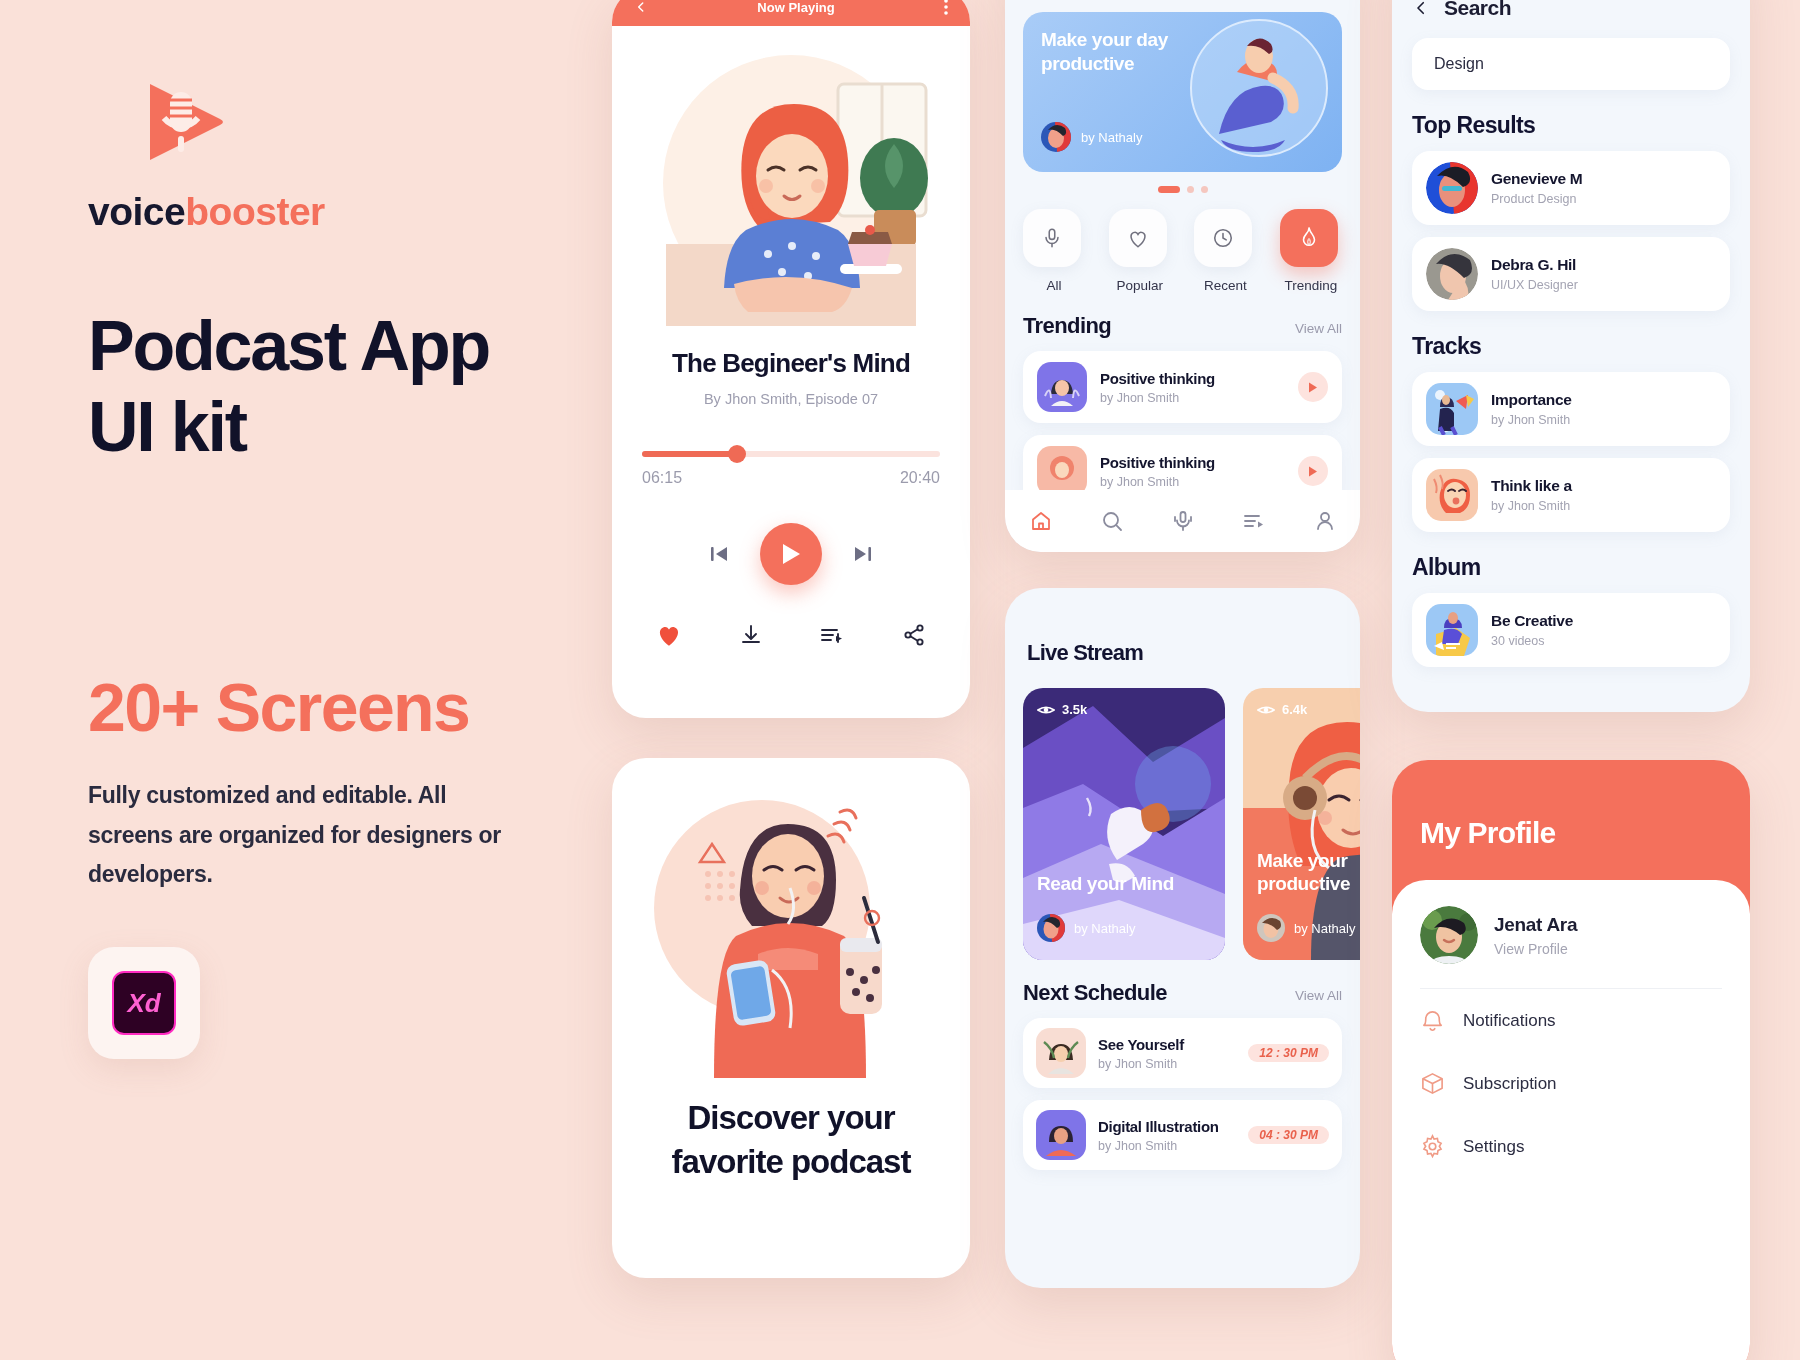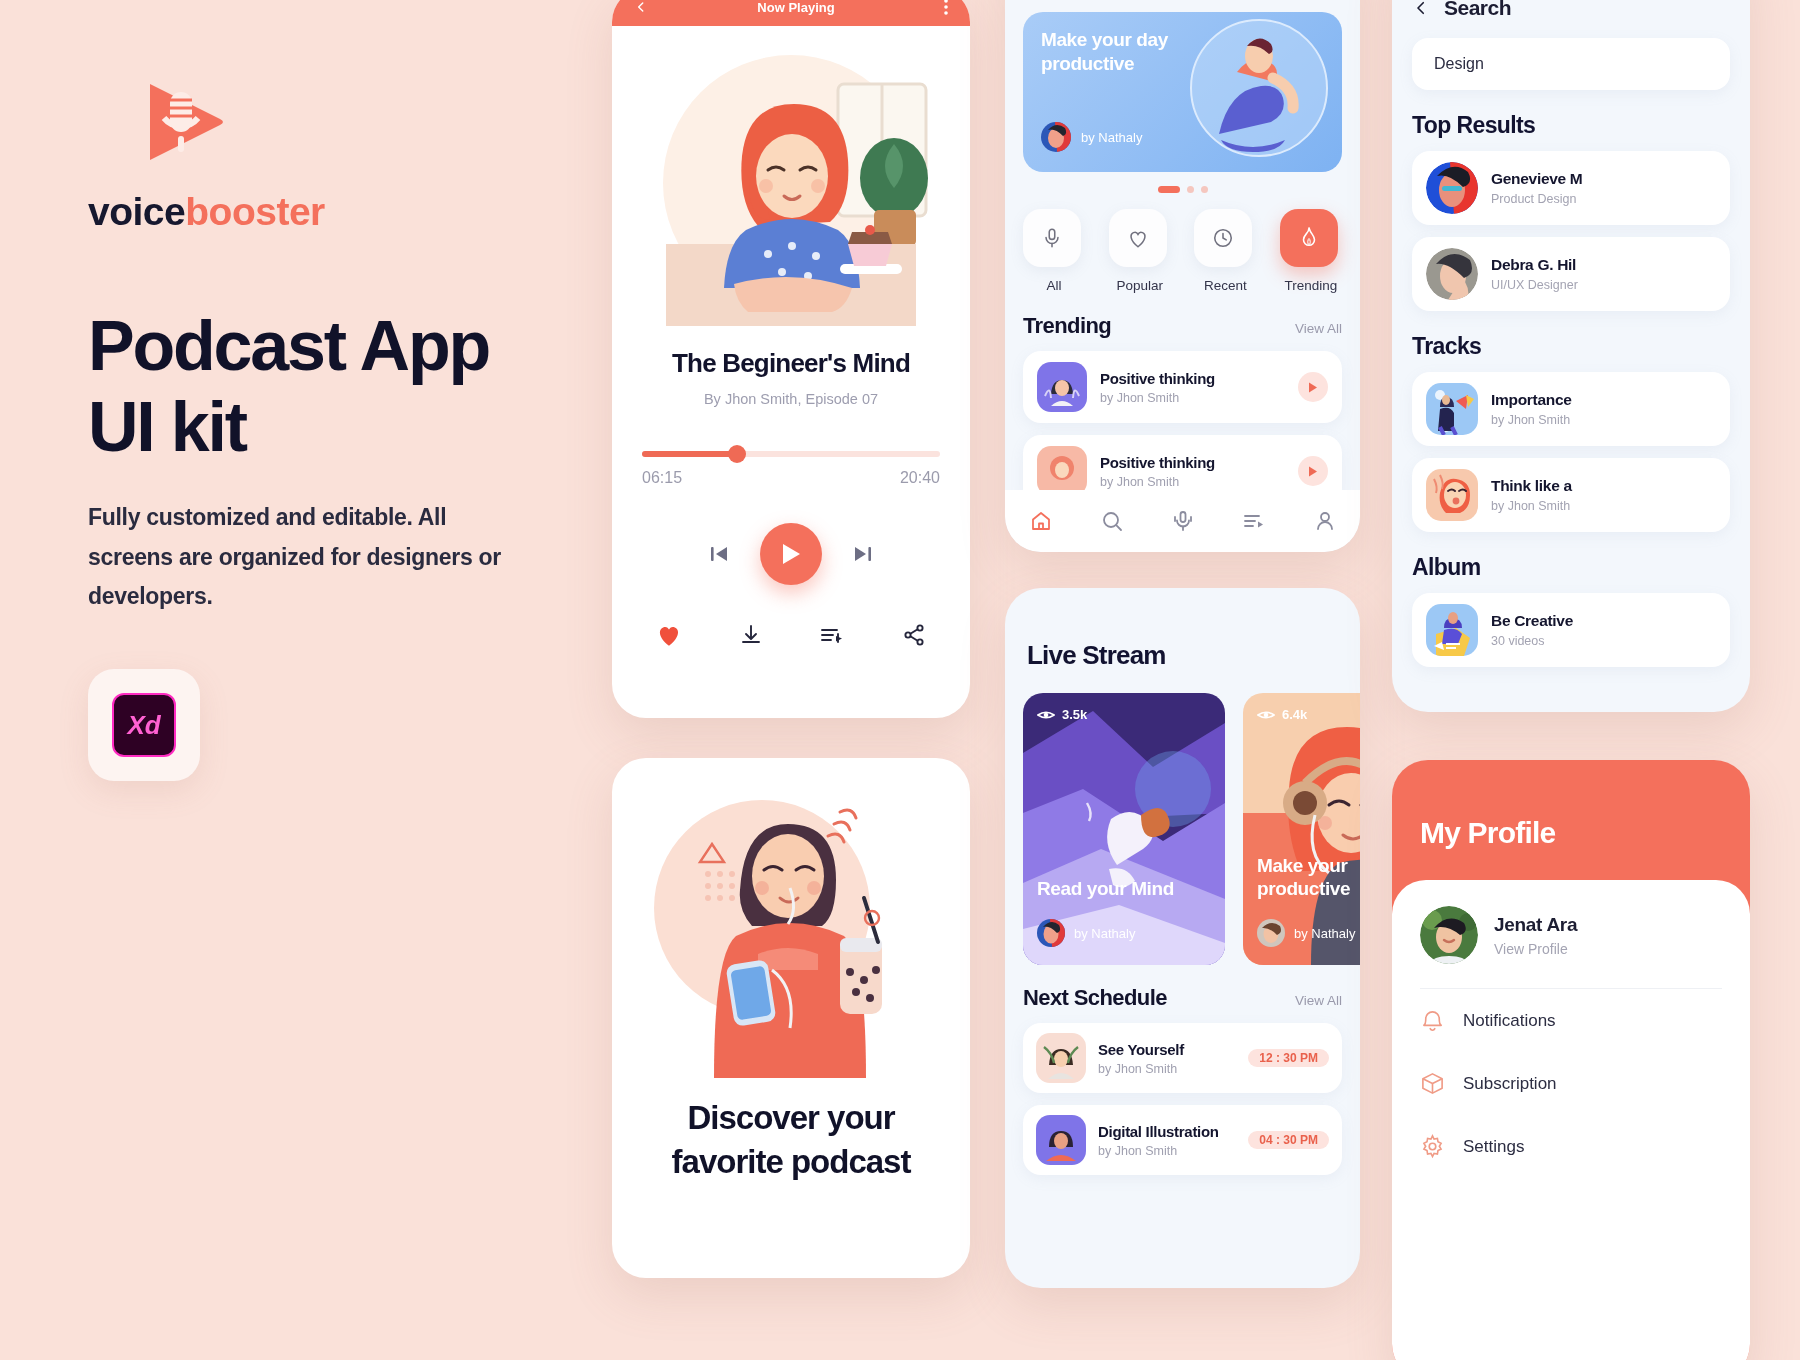--- a/index.html
+++ b/index.html
@@ -106,35 +106,35 @@
   .tplay { width: 30px; height: 30px; border-radius: 50%; background: #fde3de;
            display: flex; align-items: center; justify-content: center; flex: none; }
   .tabbar { position: absolute; left: 0; right: 0; bottom: 0; height: 62px; background: #fff;
             border-radius: 0 0 36px 36px; display: flex; align-items: center;
             justify-content: space-around; color: #8b8c9e; }
   .tabbar .on { color: #f4705c; }
 
   
   #live-card { left: 1005px; top: 588px; width: 355px; height: 700px; background: #f3f7fc;
                border-radius: 36px; }
-  .live-h { margin: 52px 0 0 22px; font-size: 26px; font-weight: 800; letter-spacing: -0.8px; }
+  .live-h { margin: 52px 0 0 22px; font-size: 22px; font-weight: 800; letter-spacing: -0.8px; }
   .live-row { margin: 22px 0 0 18px; display: flex; gap: 18px; }
   .live-tile { width: 202px; height: 272px; border-radius: 20px; position: relative;
                overflow: hidden; flex: none; }
   .views { position: absolute; left: 14px; top: 14px; display: flex; align-items: center;
            gap: 7px; color: #fff; font-size: 13px; font-weight: 600; }
   .live-t { position: absolute; left: 14px; bottom: 64px; color: #fff; font-size: 19px;
             font-weight: 800; line-height: 1.25; letter-spacing: -0.4px; }
   .live-by { position: absolute; left: 14px; bottom: 18px; display: flex; align-items: center;
              gap: 9px; color: #fff; font-size: 13px; }
   .srow { margin: 12px 18px 0; background: #fff; border-radius: 18px; padding: 10px 13px;
           display: flex; align-items: center; gap: 12px;
           box-shadow: 0 4px 14px rgba(150,160,185,.10); }
   .pill { background: #fde3de; color: #e9614c; font-size: 12px; font-weight: 700;
-          border-radius: 11px; padding: 2px 11px; flex: none; }
+          border-radius: 11px; padding: 2px 11px; flex: none; font-style: italic; }
 
   
   #search-card { left: 1392px; top: -58px; width: 358px; height: 770px; background: #f3f7fc;
                  border-radius: 36px; }
   .s-top { padding: 54px 20px 0; display: flex; align-items: center; gap: 14px; color: #1c1d33; }
   .s-title { font-size: 21px; font-weight: 800; letter-spacing: -0.5px; }
   .s-field { margin: 18px 20px 0; height: 52px; background: #fff; border-radius: 16px;
              display: flex; align-items: center; padding: 0 22px; font-size: 16px;
              color: #2b2c41; box-shadow: 0 4px 14px rgba(150,160,185,.10); }
   .s-sec { margin: 22px 20px 0; font-size: 23px; font-weight: 800; letter-spacing: -0.6px; }
@@ -192,20 +192,21 @@
 
     <div class="logo-word">
       <span class="w1">voice</span><span class="w2">booster</span>
     </div>
 
     <h1 class="headline">
       <span>Podcast App</span><br>
       <span>UI kit</span>
     </h1>
 
+    <div class="screens-num">20+ Screens</div>
     <p class="promo-desc">Fully customized and editable. All screens are organized for designers or developers.</p>
 
     <div class="xd-badge">
       <div class="xd-inner">Xd</div>
     </div>
   </div>
 
   <div class="card" id="player-card">
     <div class="player-top">
       <span>

